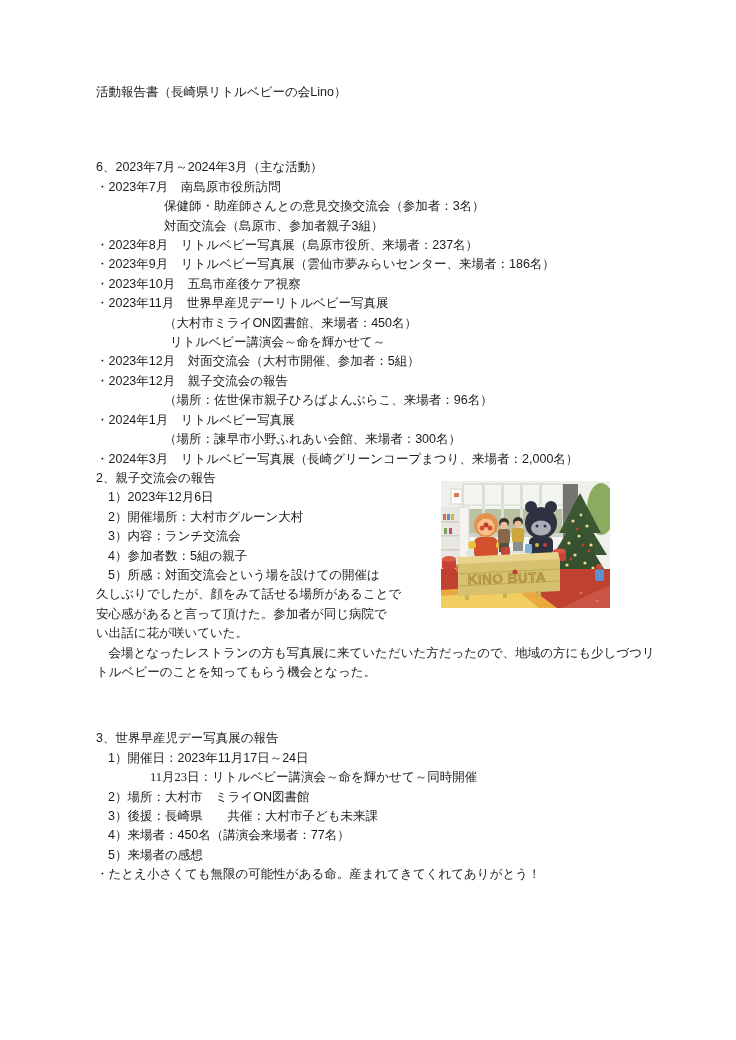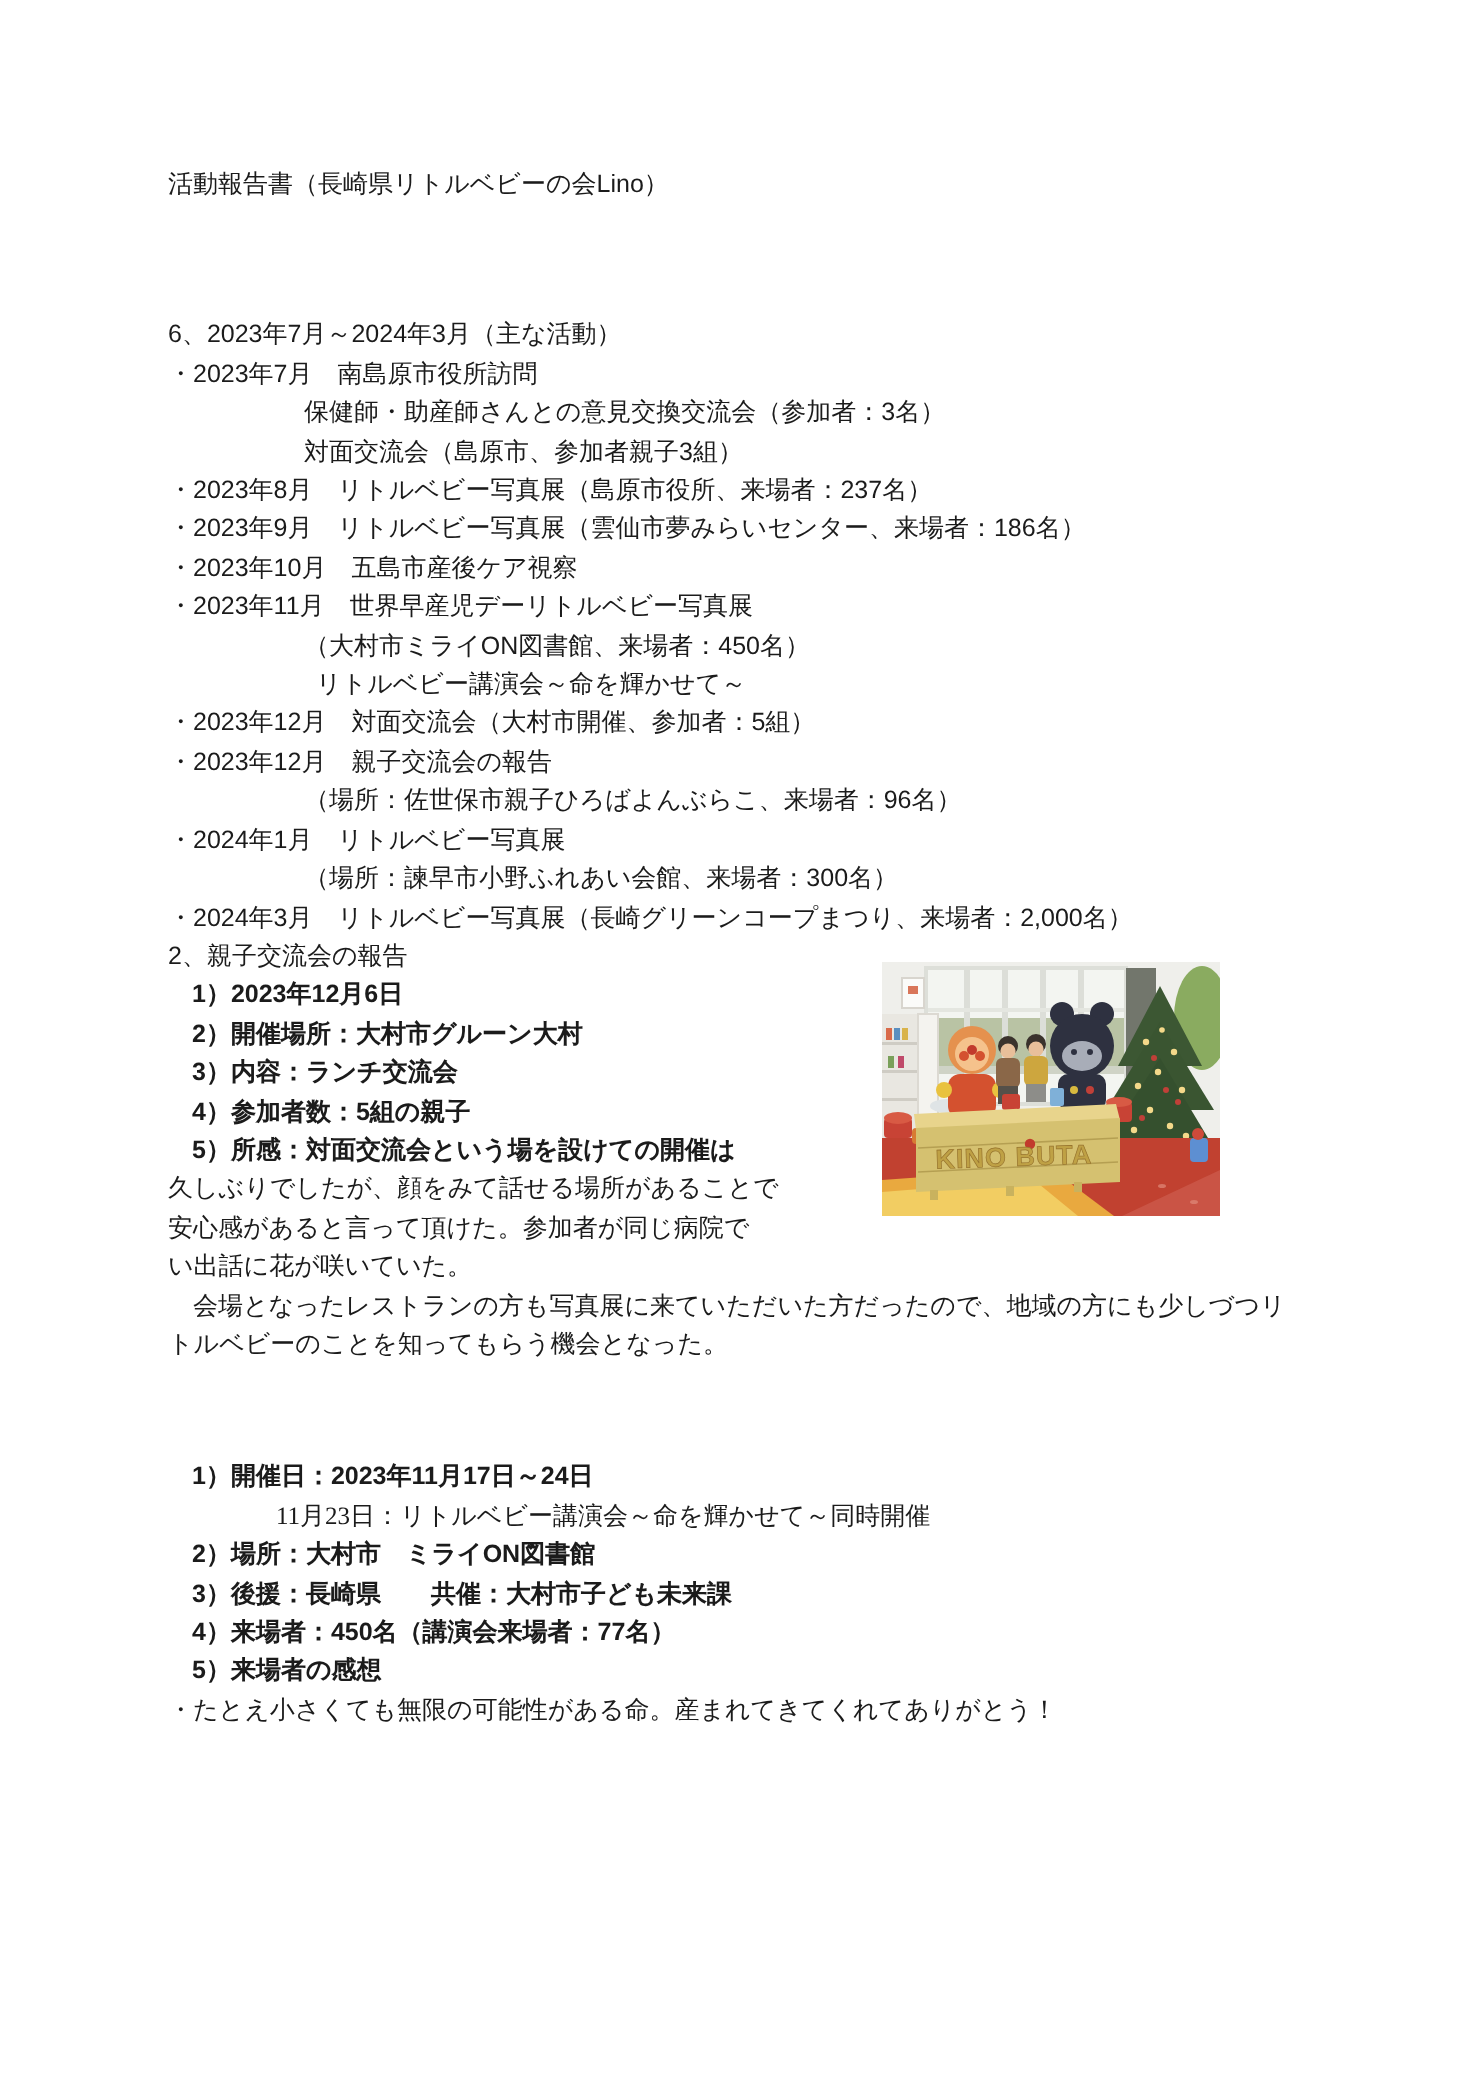--- a/index.html
+++ b/index.html
@@ -1,23 +1,23 @@
 <!DOCTYPE html>
 <html><head>
 <meta charset="utf-8">
 <style>
   html,body{margin:0;padding:0;}
   body{
     width:736px;height:1040px;background:#ffffff;position:relative;
     font-family:"Liberation Sans","DejaVu Sans",sans-serif;
     color:#1b1b1b;overflow:hidden;
   }
-  .content{position:absolute;left:84px;top:83px;width:632px;}
+  .content{position:absolute;left:96px;top:83px;width:632px;}
   .line{font-size:12.5px;line-height:19.4px;white-space:pre;}
-  .in1{padding-left:12px;font-weight:bold;}
+  .in1{padding-left:12px;}
   .in2{padding-left:68px;}
   .in2b{padding-left:74px;}
   .in3{padding-left:54px;font-family:Liberation Serif, serif;}
   .sp-title{height:56px;}
   .sp-mid{height:47px;}
   .photo{
     position:absolute;left:441px;top:481px;width:169px;height:127px;margin:0;
   }
   .photo svg{display:block;width:169px;height:127px;}
 </style>
@@ -52,20 +52,21 @@
   <div class="line in1">4）参加者数：5組の親子</div>
   <div class="line in1">5）所感：対面交流会という場を設けての開催は</div>
   <div class="line">久しぶりでしたが、顔をみて話せる場所があることで</div>
   <div class="line">安心感があると言って頂けた。参加者が同じ病院で</div>
   <div class="line">い出話に花が咲いていた。</div>
   <div class="line">　会場となったレストランの方も写真展に来ていただいた方だったので、地域の方にも少しづつリ</div>
   <div class="line">トルベビーのことを知ってもらう機会となった。</div>
 
   <div class="sp-mid"></div>
 
+  <div class="line">3、世界早産児デー写真展の報告</div>
   <div class="line in1">1）開催日：2023年11月17日～24日</div>
   <div class="line in3">11月23日：リトルベビー講演会～命を輝かせて～同時開催</div>
   <div class="line in1">2）場所：大村市　ミライON図書館</div>
   <div class="line in1">3）後援：長崎県　　共催：大村市子ども未来課</div>
   <div class="line in1">4）来場者：450名（講演会来場者：77名）</div>
   <div class="line in1">5）来場者の感想</div>
   <div class="line">・たとえ小さくても無限の可能性がある命。産まれてきてくれてありがとう！</div>
 </div>
 
 <figure class="photo">

